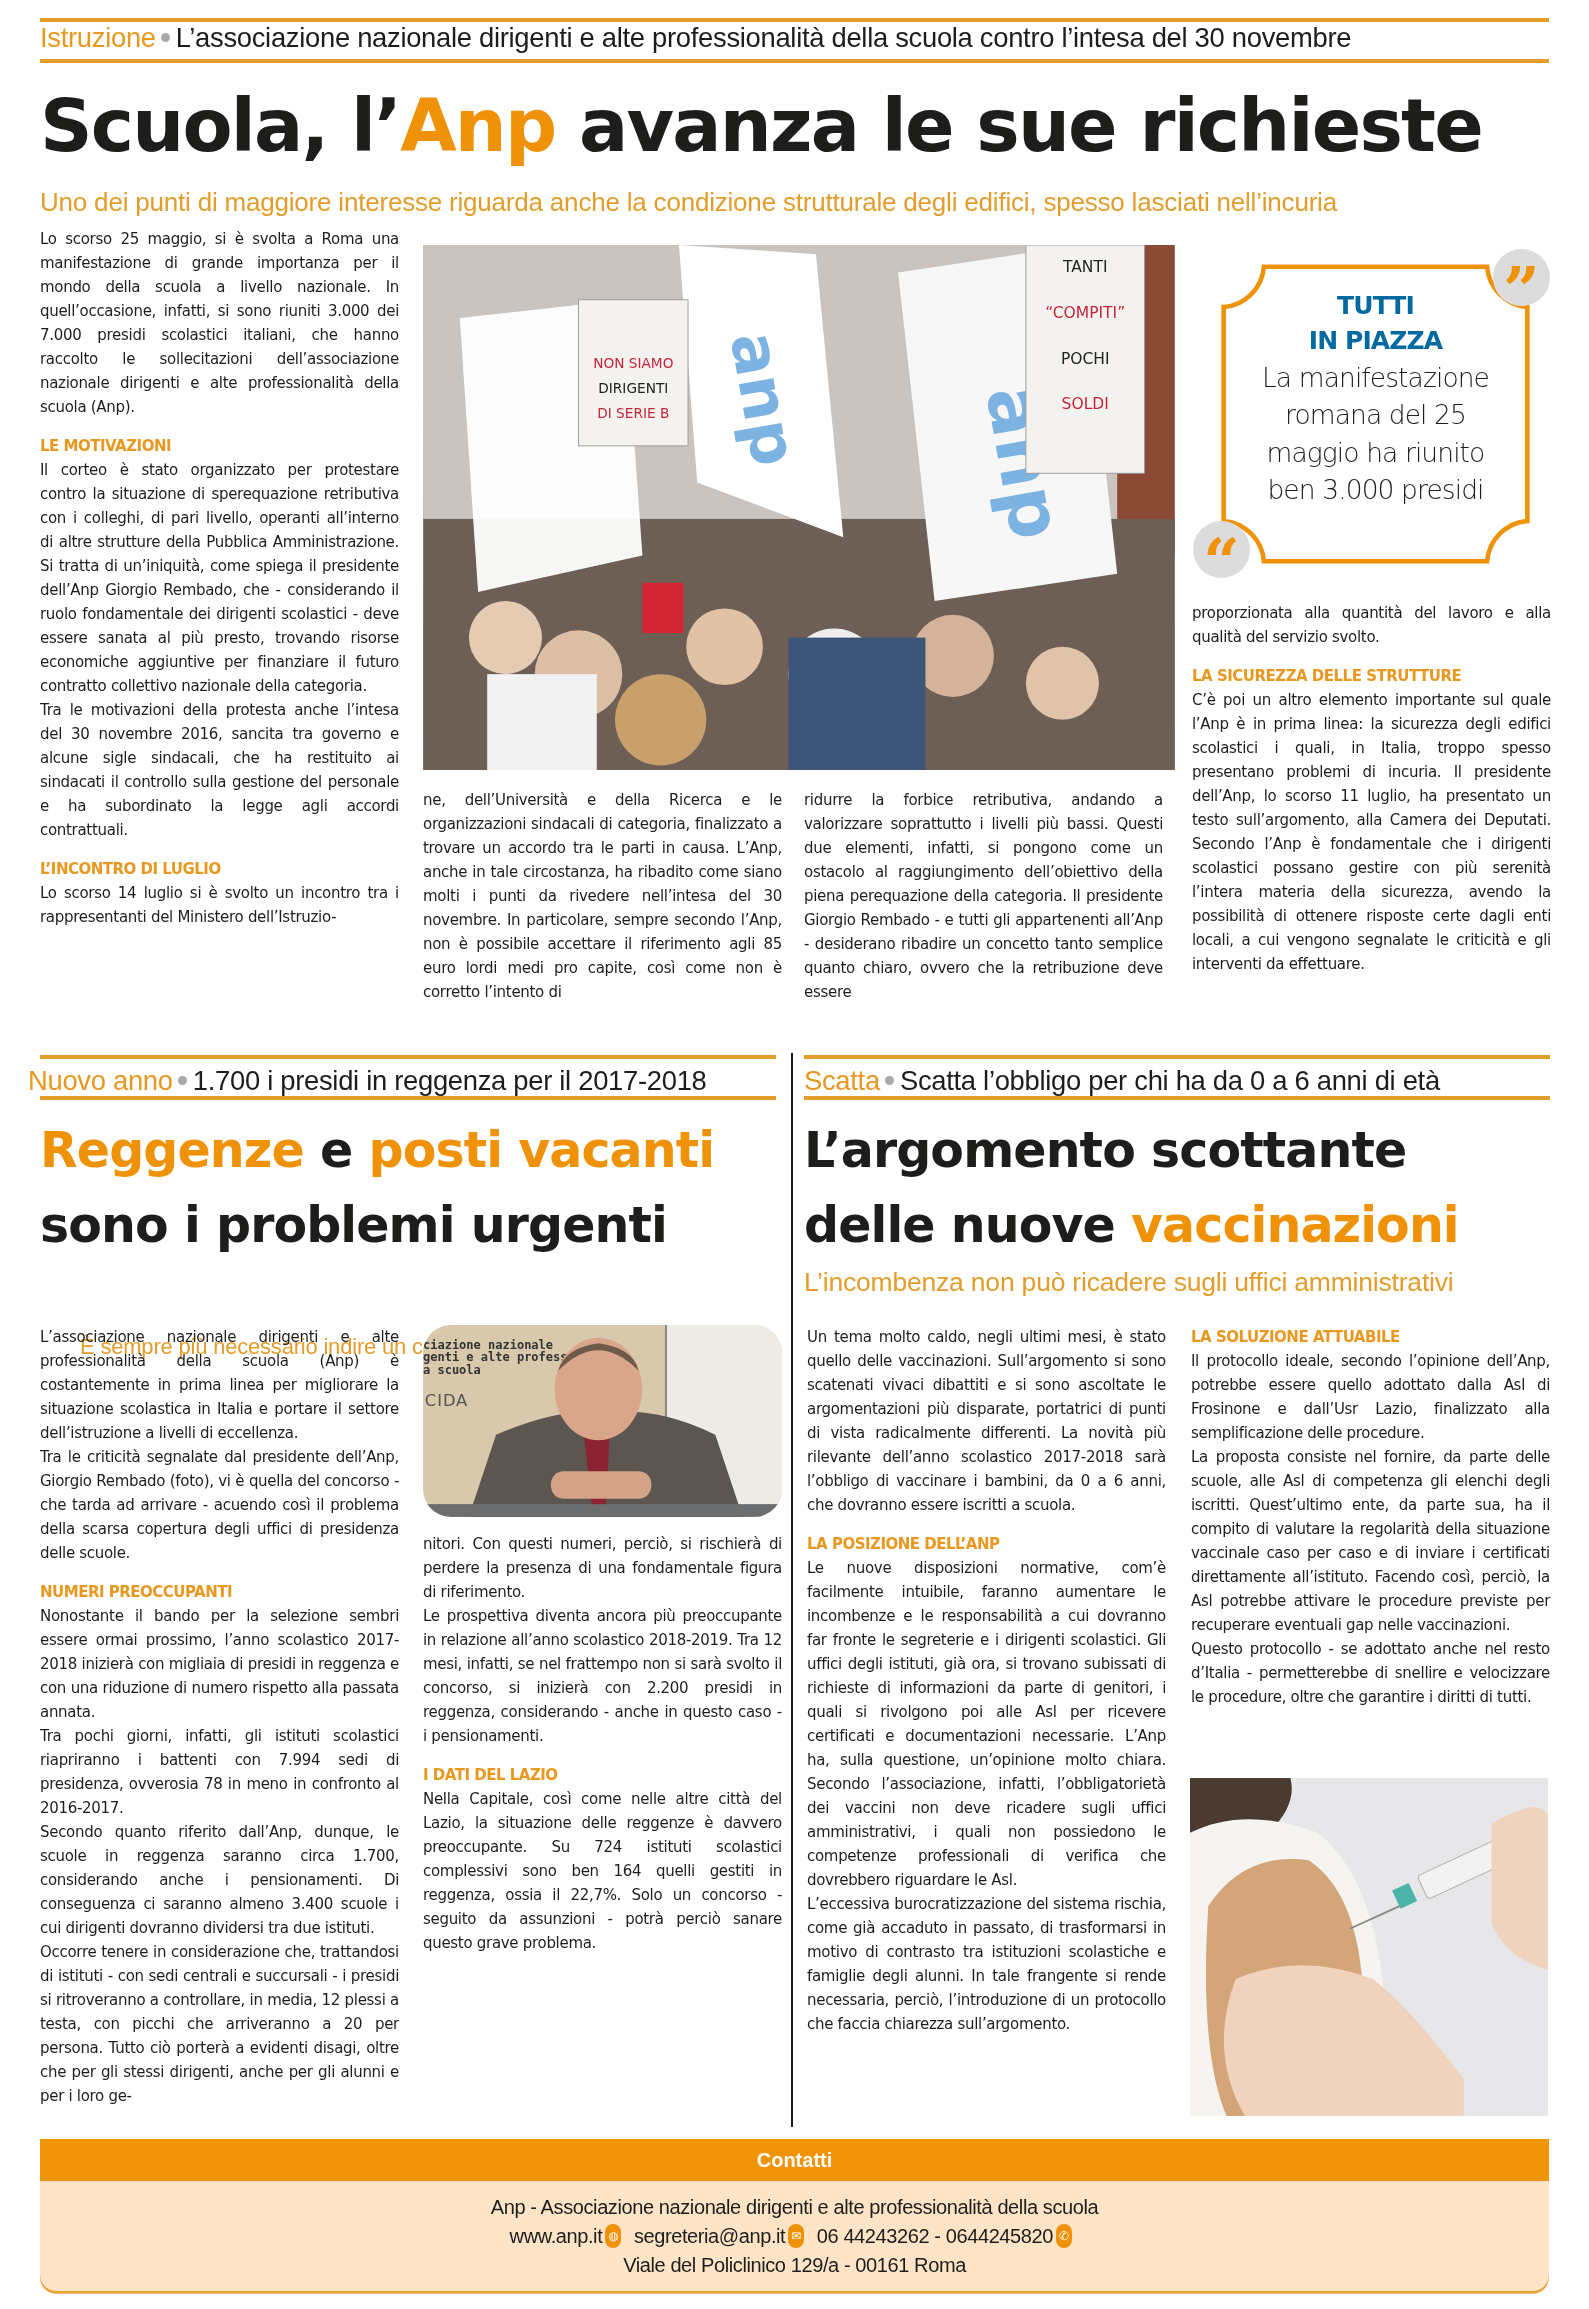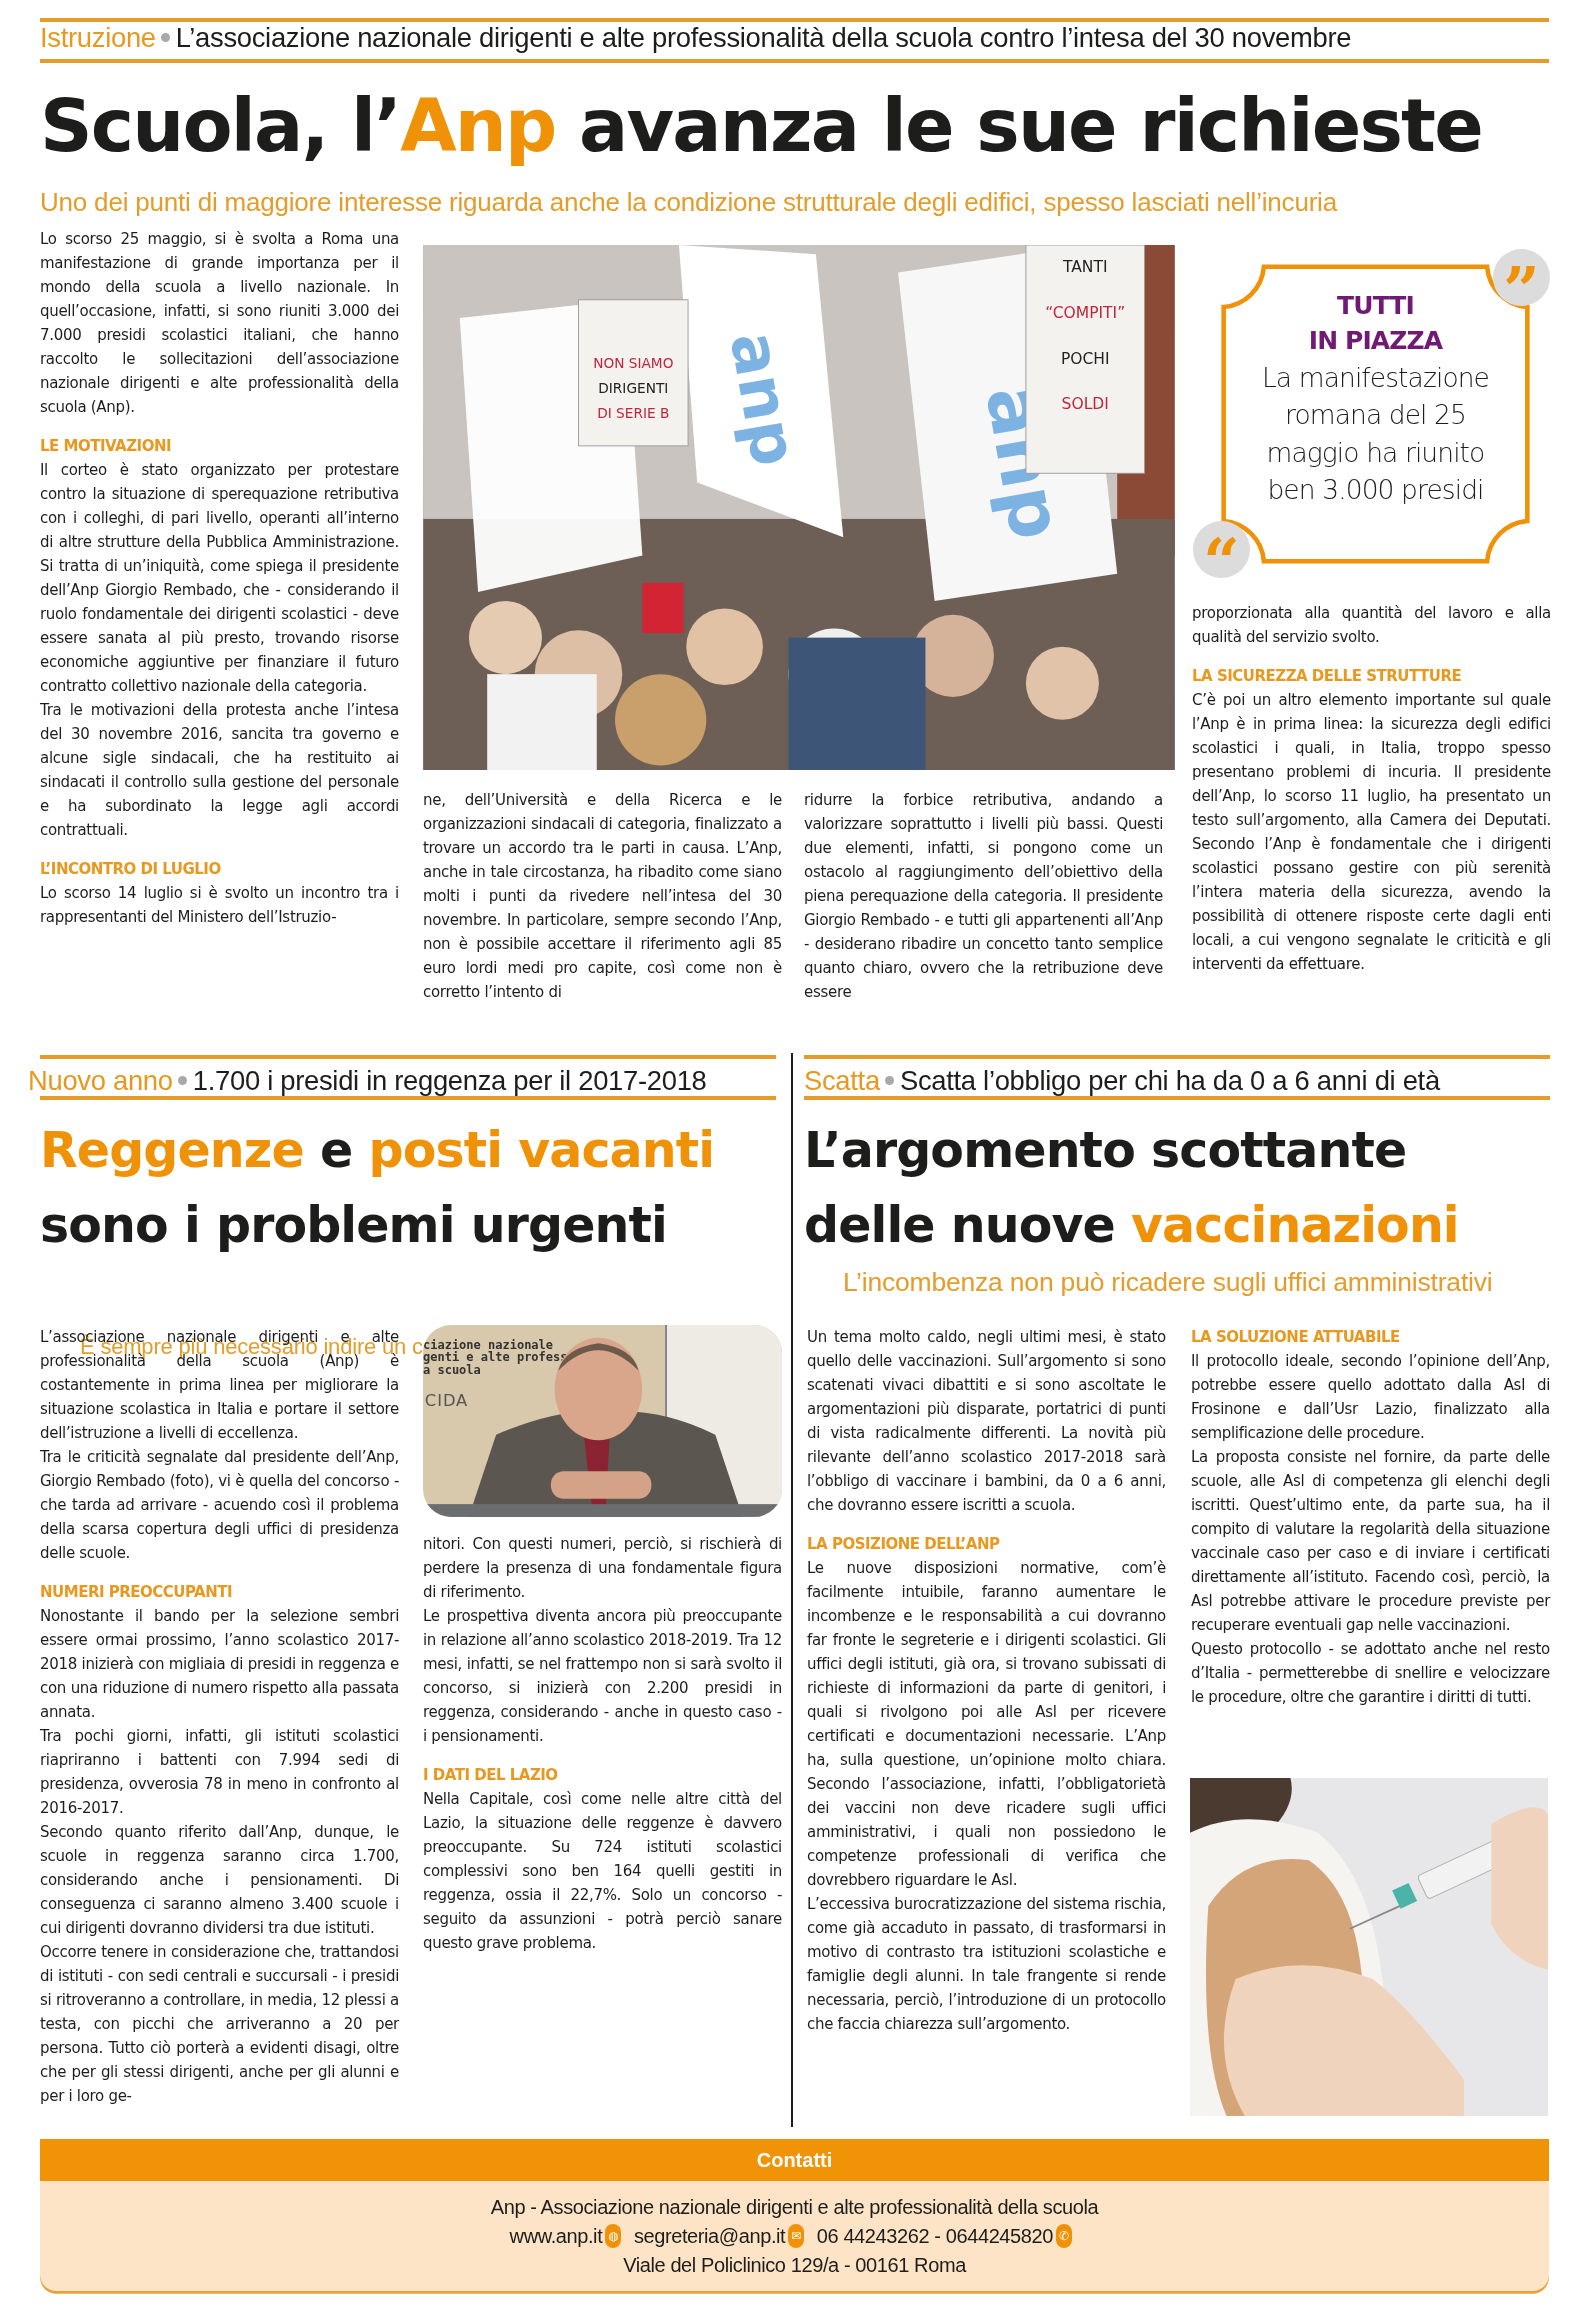--- a/index.html
+++ b/index.html
@@ -13,21 +13,21 @@
   .orange { color:#ef9208; }
   .subhead { position:absolute; font-family:"Liberation Sans", sans-serif; color:#e49c2b; white-space:nowrap; letter-spacing:-0.2px; }
   .col { position:absolute; font-family:"DejaVu Sans", sans-serif; font-size:15px; line-height:24px; text-align:justify; hyphens:manual; color:#1d1d1b; letter-spacing:-0.3px; }
   .col p { margin:0; }
   .col .sec { color:#e8981e; font-weight:bold; margin-top:15px; letter-spacing:-0.5px; }
   .photo { position:absolute; overflow:hidden; }
   .vline { position:absolute; width:1.8px; background:#1d1d1b; }
   
   .qbox { position:absolute; left:1220px; top:263px; width:311px; height:302px; }
   .qbox svg { position:absolute; left:0; top:0; }
-  .qtitle { position:absolute; left:0; width:311px; text-align:center; font-family:"DejaVu Sans", sans-serif; font-weight:bold; color:#701a75; font-size:25px; line-height:32px; letter-spacing:-0.9px; }
+  .qtitle { position:absolute; left:0; width:311px; text-align:center; font-family:"DejaVu Sans", sans-serif; font-weight:bold; color:#0369a1; font-size:25px; line-height:32px; letter-spacing:-0.9px; }
   .qbody { position:absolute; left:0; width:311px; text-align:center; font-family:"DejaVu Sans", sans-serif; color:#1d1d1b; font-size:26.5px; line-height:37px; letter-spacing:-0.9px; font-weight:300; }
   .qmark { position:absolute; width:57px; height:57px; border-radius:50%; background:#dcdcdc; color:#ef9208; font-family:"DejaVu Serif", serif; font-weight:bold; font-size:64px; line-height:82px; text-align:center; }
   
   .contacts { position:absolute; left:40px; top:2139px; width:1509px; height:152px; border-radius:0 0 16.4px 16.4px; background:#fde4c6; box-shadow:0 2.7px 0 #e9a23a; }
   .contacts .bar { position:absolute; left:0; top:0; width:100%; height:42px; background:#f09306; color:#ffffff; text-align:center; font-size:20px; line-height:42px; font-weight:bold; }
   .contacts .line { position:absolute; left:0; width:100%; text-align:center; font-size:20px; line-height:27.4px; color:#1d1d1b; letter-spacing:-0.4px; }
   .cicon { display:inline-block; width:16.4px; height:24px; border-radius:8.2px; background:#ef9208; color:#ffffff; font-size:12px; line-height:24px; text-align:center; vertical-align:middle; margin:0 7.3px 3.7px 2.7px; }
 </style>
 </head>
 <body>
@@ -164,21 +164,21 @@
 <div class="rule" style="left:804px; top:1055px; width:746px;"></div>
 <div class="kicker" style="left:804px; top:1063px;">
   <span class="cat">Scatta</span><span class="dot"></span><span class="txt">Scatta l’obbligo per chi ha da 0 a 6 anni di età</span>
 </div>
 <div class="rule" style="left:804px; top:1096px; width:746px;"></div>
 
 <div class="headline" style="left:804px; top:1113px; font-size:49px; line-height:75px;">
   <span>L’argomento scottante</span><br>
   <span>delle nuove </span><span class="orange">vaccinazioni</span>
 </div>
-<div class="subhead" style="left:804px; top:1266px; font-size:26.5px; line-height:33px;margin-left:39px;">L’incombenza non può ricadere sugli uffici amministrativi</div>
+<div class="subhead" style="left:804px; top:1266px; font-size:26.5px; line-height:33px;">L’incombenza non può ricadere sugli uffici amministrativi</div>
 
 <div class="col" style="left:807px; top:1325px; width:359px;">
   <p>Un tema molto caldo, negli ultimi mesi, è stato quello delle vaccinazioni. Sull’argomento si sono scatenati vivaci dibattiti e si sono ascoltate le argomentazioni più disparate, portatrici di punti di vista radicalmente differenti. La novità più rilevante dell’anno scolastico 2017-2018 sarà l’obbligo di vaccinare i bambini, da 0 a 6 anni, che dovranno essere iscritti a scuola.</p>
   <p class="sec">LA POSIZIONE DELL’ANP</p>
   <p>Le nuove disposizioni normative, com’è facilmente intuibile, faranno aumentare le incombenze e le responsabilità a cui dovranno far fronte le segreterie e i dirigenti scolastici. Gli uffici degli istituti, già ora, si trovano subissati di richieste di informazioni da parte di genitori, i quali si rivolgono poi alle Asl per ricevere certificati e documentazioni necessarie. L’Anp ha, sulla questione, un’opinione molto chiara. Secondo l’associazione, infatti, l’obbligatorietà dei vaccini non deve ricadere sugli uffici amministrativi, i quali non possiedono le competenze professionali di verifica che dovrebbero riguardare le Asl.</p>
   <p>L’eccessiva burocratizzazione del sistema rischia, come già accaduto in passato, di trasformarsi in motivo di contrasto tra istituzioni scolastiche e famiglie degli alunni. In tale frangente si rende necessaria, perciò, l’introduzione di un protocollo che faccia chiarezza sull’argomento.</p>
 </div>
 
 <div class="col" style="left:1191px; top:1325px; width:359px;">
   <p class="sec" style="margin-top:0;">LA SOLUZIONE ATTUABILE</p>

